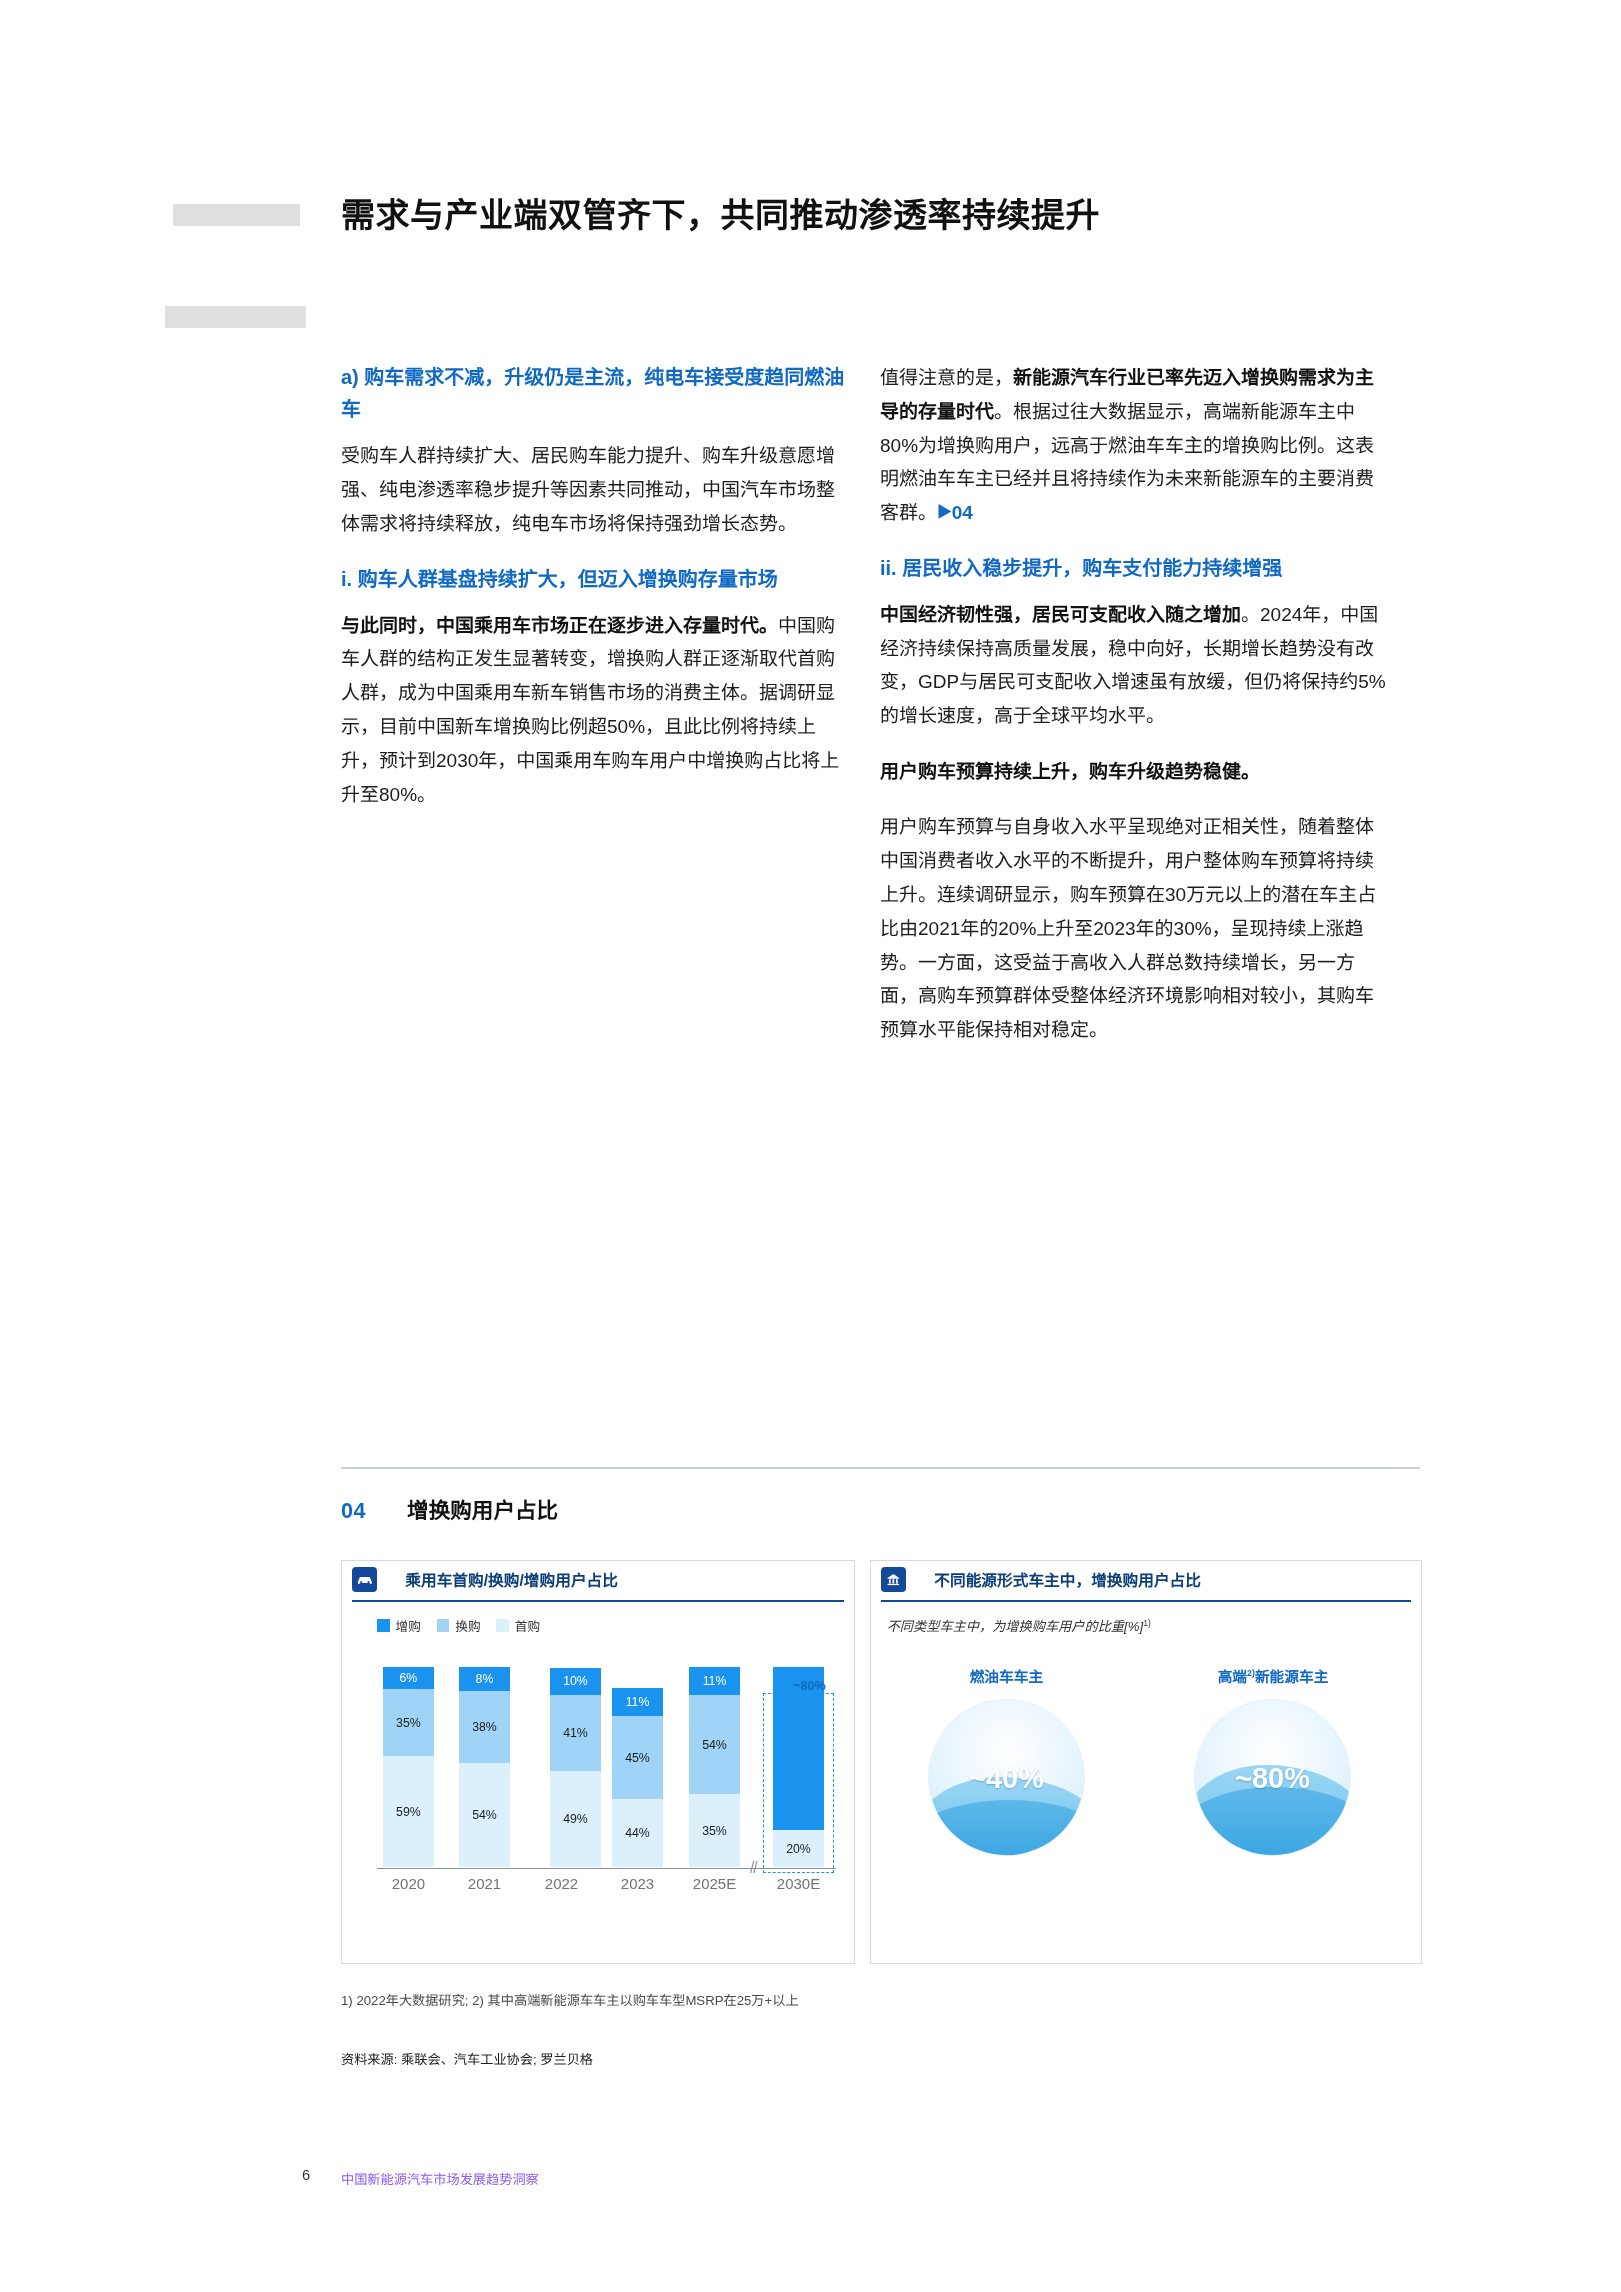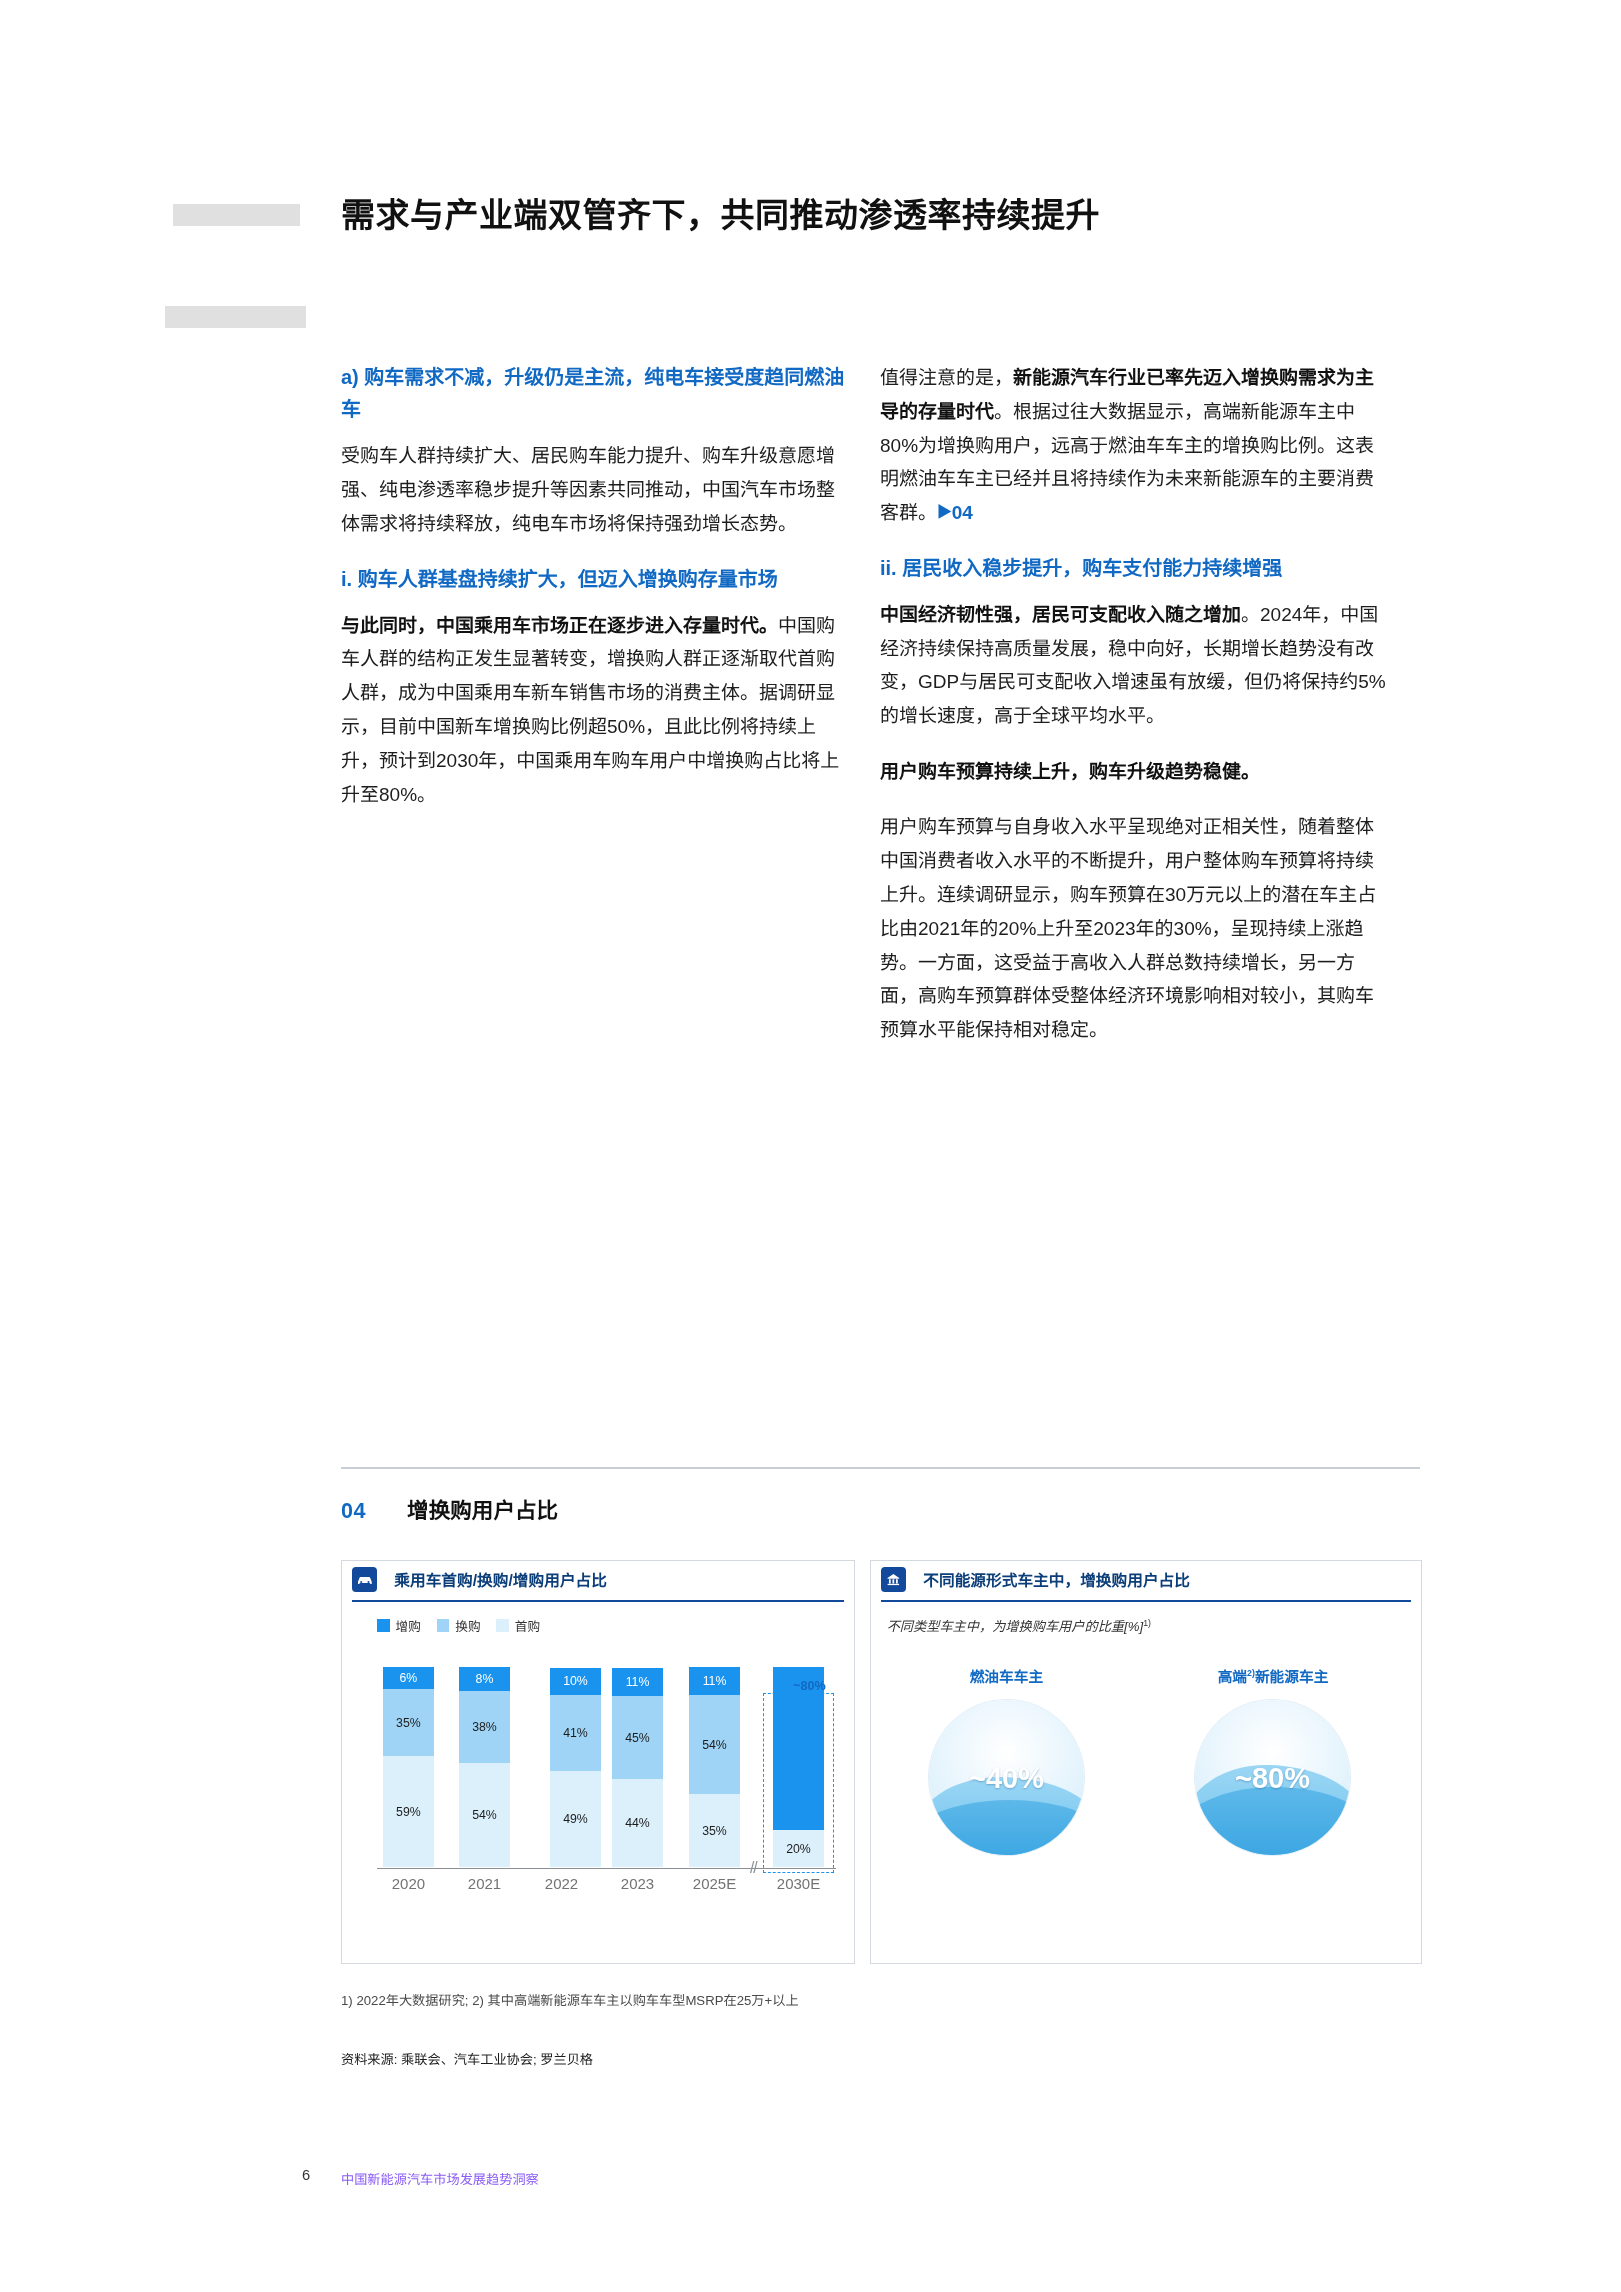--- a/index.html
+++ b/index.html
@@ -126,21 +126,21 @@
     width: 550px;
     height: 402px;
   }
   .panel-title {
     position: absolute;
     left: 0;
     top: 0;
     height: 37px;
     display: flex;
     align-items: center;
-    gap: 17px;
+    gap: 28px;
     padding-left: 9.8px;
     box-sizing: border-box;
     font-size: 15.7px;
     font-weight: bold;
     color: #0c3e79;
   }
   .panel-title .badge {
     width: 25.5px;
     height: 25.5px;
     border-radius: 3.9px;
@@ -400,21 +400,21 @@
       <div class="bar-group" style="left:173px;">
         <div class="seg s-top" style="height:27.4px">10%</div>
         <div class="seg s-mid" style="height:76px">41%</div>
         <div class="seg s-bot" style="height:96px">49%</div>
       </div>
       <div class="xlabel" style="left:159px;">2022</div>
 
       <div class="bar-group" style="left:235px;">
         <div class="seg s-top" style="height:28px">11%</div>
         <div class="seg s-mid" style="height:83px">45%</div>
-        <div class="seg s-bot" style="height:88px">44%</div>
+        <div class="seg s-bot" style="height:68px">44%</div>
       </div>
       <div class="xlabel" style="left:235px;">2023</div>
 
       <div class="bar-group" style="left:312px;">
         <div class="seg s-top" style="height:28px">11%</div>
         <div class="seg s-mid" style="height:99px">54%</div>
         <div class="seg s-bot" style="height:73px">35%</div>
       </div>
       <div class="xlabel" style="left:312px;">2025E</div>
 

